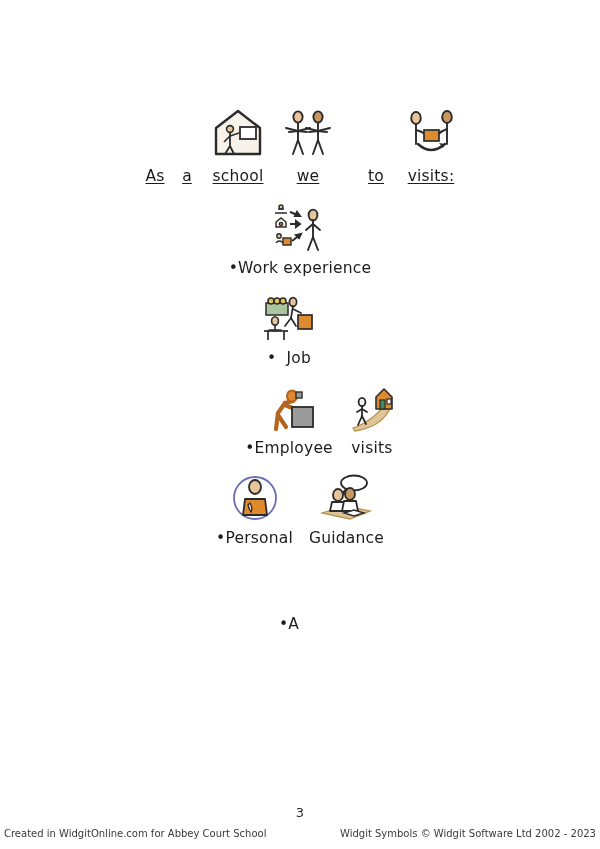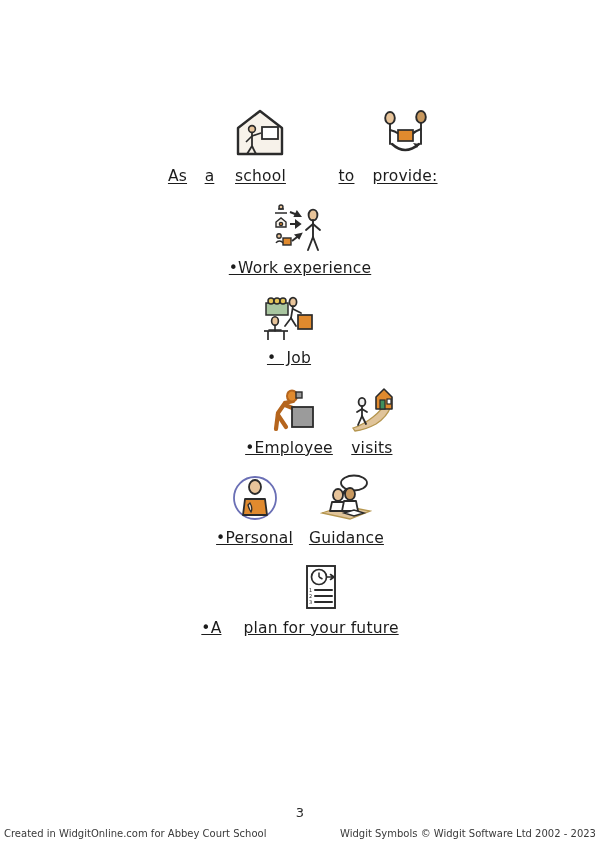--- a/index.html
+++ b/index.html
@@ -55,21 +55,20 @@
   #header-row .cell { width: auto; }
   #header-row .word { margin-top: 3px; }
 
   
   .bullet-row {
     position: absolute;
     left: 0; right: 0;
     display: flex;
     justify-content: center;
     align-items: flex-end;
-    text-decoration: underline;
   }
   .bullet-row .word { margin-top: 2px; }
 
   .gap-sm { width: 10px; }
   .gap-md { width: 16px; }
   .gap-lg { width: 22px; }
 
   
   #page-number {
     position: absolute;
@@ -129,20 +128,41 @@
           <line x1="20" y1="32" x2="29" y2="29" stroke="#2b2b2b" stroke-width="1.6"></line>
           <line x1="20" y1="32" x2="14" y2="38" stroke="#2b2b2b" stroke-width="1.6"></line>
           <line x1="20" y1="42" x2="15" y2="50" stroke="#2b2b2b" stroke-width="1.8"></line>
           <line x1="20" y1="42" x2="24" y2="50" stroke="#2b2b2b" stroke-width="1.8"></line>
         </svg>
       </span>
       <span class="word ul">school</span>
     </div>
     <span class="gap-md"></span>
 
+    <div class="cell">
+      <span class="sym">
+        <svg width="52" height="56" viewBox="0 0 52 56">
+          <g stroke="#2b2b2b" stroke-width="1.9" fill="none" stroke-linecap="round">
+            <ellipse cx="16" cy="13" rx="4.6" ry="5.6" fill="#e8c49a"></ellipse>
+            <line x1="16" y1="19" x2="16" y2="36"></line>
+            <line x1="16" y1="36" x2="11" y2="50"></line>
+            <line x1="16" y1="36" x2="21" y2="50"></line>
+            <path d="M4 24 L16 27 L28 24"></path>
+            <path d="M7 28 L16 27 L25 28"></path>
+            <ellipse cx="36" cy="13" rx="4.6" ry="5.6" fill="#c8985e"></ellipse>
+            <line x1="36" y1="19" x2="36" y2="36"></line>
+            <line x1="36" y1="36" x2="31" y2="50"></line>
+            <line x1="36" y1="36" x2="41" y2="50"></line>
+            <path d="M24 24 L36 27 L48 24"></path>
+            <path d="M27 28 L36 27 L45 28"></path>
+          </g>
+        </svg>
+      </span>
+      <span class="word ul">we</span>
+    </div>
     <span class="gap-md"></span>
 
     <span class="gap-md"></span>
 
     <div class="cell">
       <span class="sym-empty" style="width:20px;height:56px;"></span>
       <span class="word ul">to</span>
     </div>
     <span class="gap-md"></span>
 
@@ -155,21 +175,21 @@
             <path d="M14 26 Q19 27 23 30"></path>
             <ellipse cx="45" cy="13" rx="4.8" ry="6" fill="#c8985e"></ellipse>
             <line x1="45" y1="19" x2="45" y2="40"></line>
             <path d="M45 25 Q39 27 35 31"></path>
           </g>
           <rect x="22" y="26" width="15" height="11" fill="#e08a2e" stroke="#2b2b2b" stroke-width="1.7"></rect>
           <path d="M16 40 Q29 52 43 40" fill="none" stroke="#2b2b2b" stroke-width="2.4" stroke-linecap="round"></path>
           <path d="M43 40 L37 39 L41 44 Z" fill="#2b2b2b"></path>
         </svg>
       </span>
-      <span class="word ul">provide:</span>
+      <span class="word ul">visits:</span>
     </div>
 
   </div>
 
   <div class="bullet-row" style="top:203px;">
     <div class="cell">
       <span class="sym">
         <svg width="56" height="50" viewBox="0 0 56 50">
           <g stroke="#2b2b2b" stroke-width="1.4" fill="none">
             <path d="M3 10 h12 M6 6 h6"></path>
@@ -302,42 +322,20 @@
       <span class="word">Guidance</span>
     </div>
   </div>
 
   <div class="bullet-row" style="top:563px;">
     <div class="cell">
       <span class="sym-empty" style="width:18px;height:50px;"></span>
       <span class="word">•A</span>
     </div>
     <span class="gap-lg"></span>
-    <div class="cell">
-      <span class="sym">
-        <svg width="44" height="50" viewBox="0 0 44 50">
-          <rect x="8" y="3" width="28" height="42" fill="#ffffff" stroke="#2b2b2b" stroke-width="1.9"></rect>
-          <circle cx="20" cy="14" r="7.5" fill="#ffffff" stroke="#2b2b2b" stroke-width="1.7"></circle>
-          <line x1="20" y1="14" x2="20" y2="9.5" stroke="#2b2b2b" stroke-width="1.5"></line>
-          <line x1="20" y1="14" x2="23.5" y2="16" stroke="#2b2b2b" stroke-width="1.5"></line>
-          <path d="M28 14 L35 14 M35 14 L31.5 11.5 M35 14 L31.5 16.5" fill="none" stroke="#2b2b2b" stroke-width="1.6" stroke-linecap="round"></path>
-          <g stroke="#2b2b2b" stroke-width="2" stroke-linecap="round">
-            <line x1="16" y1="27" x2="33" y2="27"></line>
-            <line x1="16" y1="33" x2="33" y2="33"></line>
-            <line x1="16" y1="39" x2="33" y2="39"></line>
-          </g>
-          <g fill="#2b2b2b" font-family="'DejaVu Sans', sans-serif" font-size="5">
-            <text x="10" y="29">1</text>
-            <text x="10" y="35">2</text>
-            <text x="10" y="41">3</text>
-          </g>
-        </svg>
-      </span>
-      <span class="word">plan for your future</span>
-    </div>
   </div>
 
   <div id="page-number">3</div>
 
   <div id="footer">
     <span id="footer-left">Created in WidgitOnline.com for Abbey Court School</span>
     <span id="footer-right">Widgit Symbols © Widgit Software Ltd 2002 - 2023</span>
   </div>
 
 </div>

